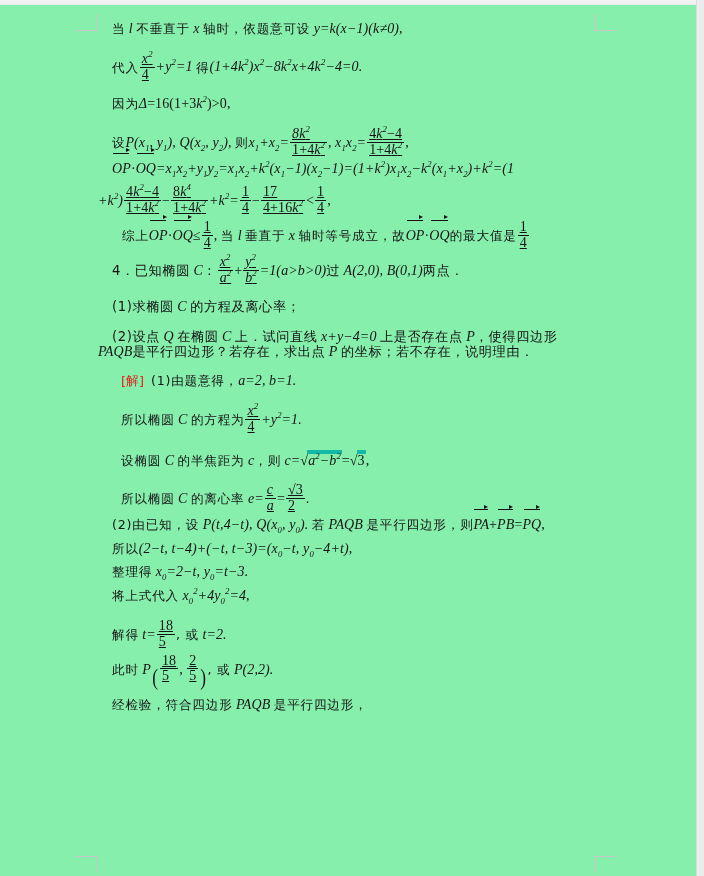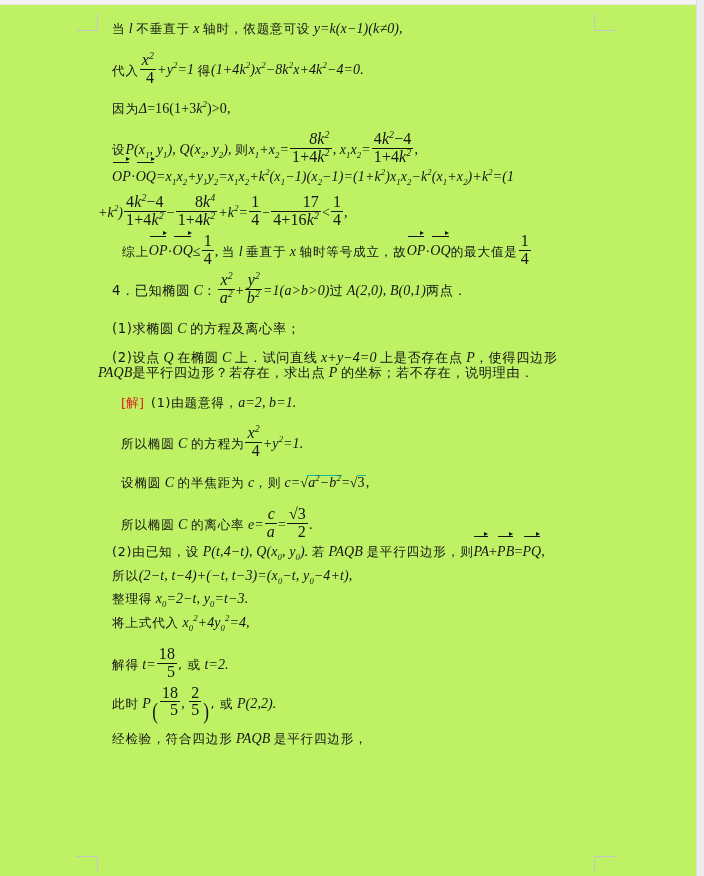--- a/index.html
+++ b/index.html
@@ -11,21 +11,21 @@
     height: 876px;
     background: #ffffff;
     font-family: "Liberation Serif", "DejaVu Serif", serif;
     overflow: hidden;
     position: relative;
   }
   
   #page-frame {
     position: absolute;
     inset: 0;
-    background: #bef264;
+    background: #86efac;
   }
   #top-edge {
     position: absolute;
     top: 0; left: 0; right: 0;
     height: 4px;
     background: #f2f2f2;
     border-bottom: 1px solid #eaeaea;
   }
   #right-edge {
     position: absolute;
@@ -108,25 +108,26 @@
     font-style: italic;
     line-height: 0;
   }
   sup { vertical-align: super; }
   sub { vertical-align: sub; }
 
   
   .frac {
     display: inline-block;
     vertical-align: -0.52em;
-    text-align: right;
-    font-size: 16px;
+    text-align: left;
+    font-size: 14px;
     line-height: 1.06;
     margin: 0 1px;
     font-family: "Liberation Serif", "DejaVu Serif", serif;
+    text-decoration: underline;
   }
   .frac .num { display: block; padding: 0 2px; }
   .frac .den { display: block; padding: 0 2px; border-top: 1px solid #141414; }
 
   
   .vec {
     position: relative;
     display: inline-block;
     font-style: italic;
     font-family: "Liberation Serif", "DejaVu Serif", serif;
@@ -153,21 +154,21 @@
 
   
   .sqrt {
     display: inline-block;
     font-style: normal;
     font-family: "Liberation Serif", "DejaVu Serif", serif;
   }
   .sqrt > .rad { font-size: 14px; }
   .sqrt > .rcontent {
     display: inline-block;
-    border-top: 1px solid #14b8a6;
+    border-top: 4px solid #14b8a6;
     padding: 0 1px 0 1px;
     margin-left: -1px;
   }
 
   
   .bigparen {
     display: inline-block;
     vertical-align: -0.5em;
     font-size: 24px;
     font-family: "Liberation Serif", "DejaVu Serif", serif;

